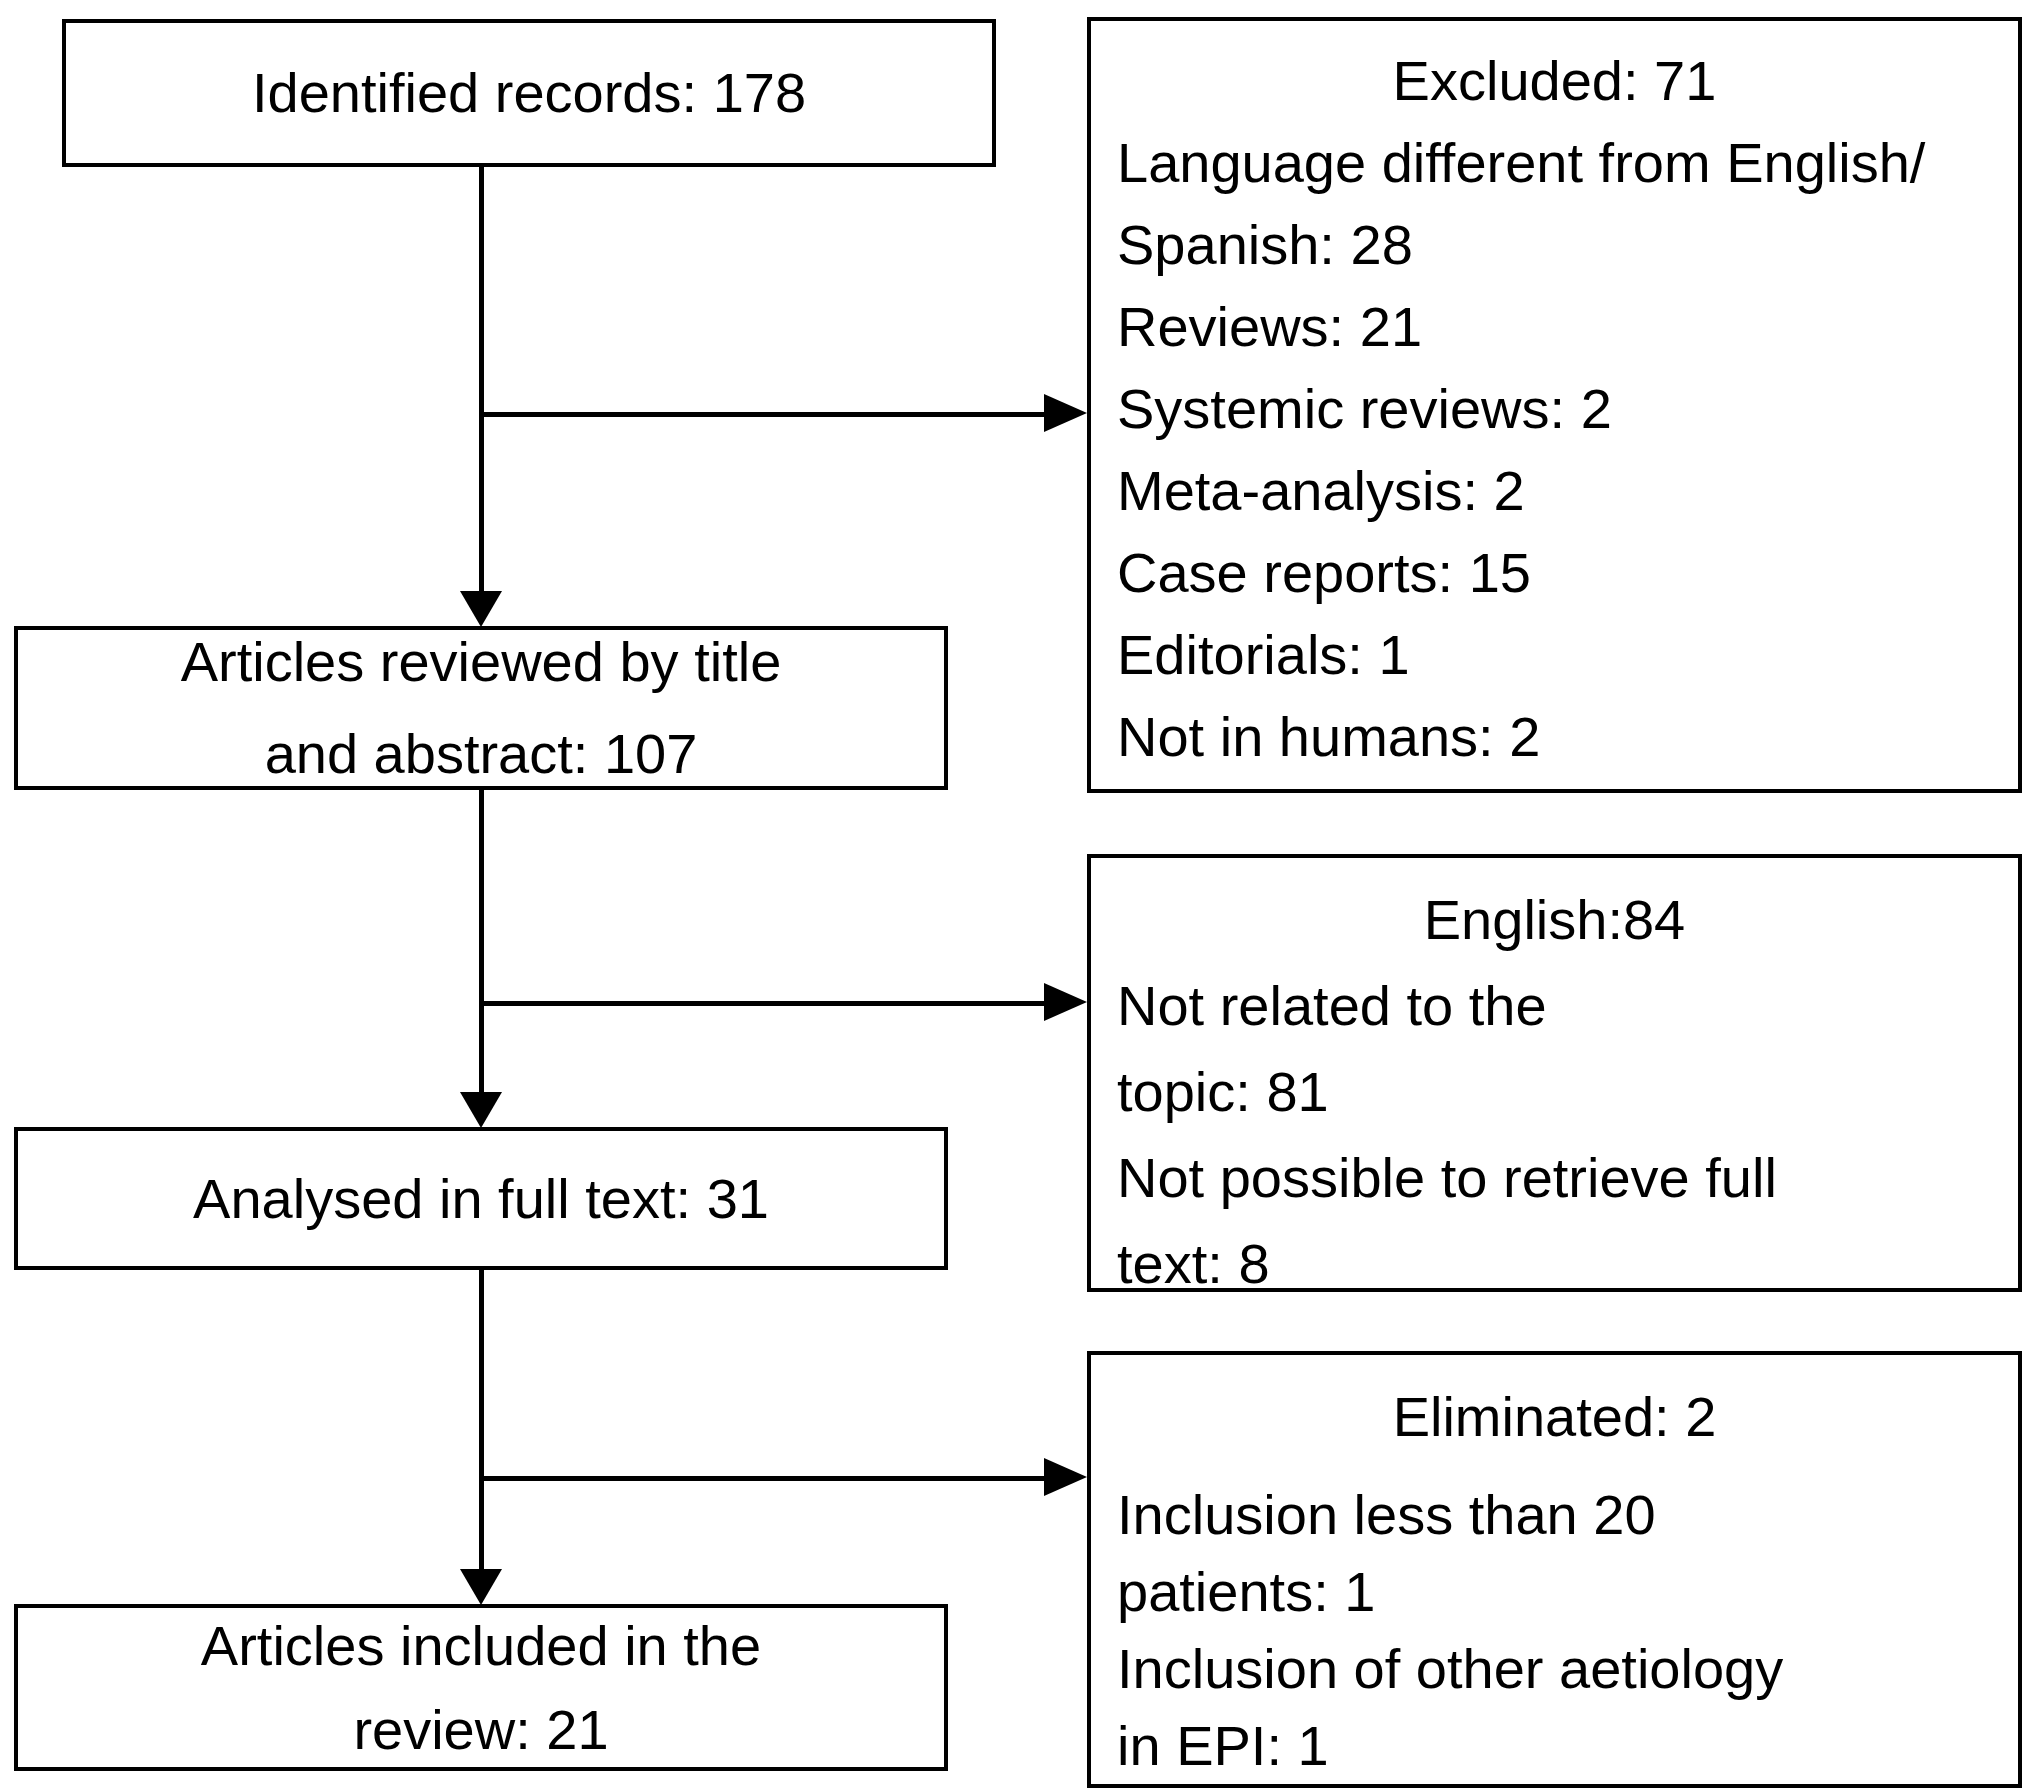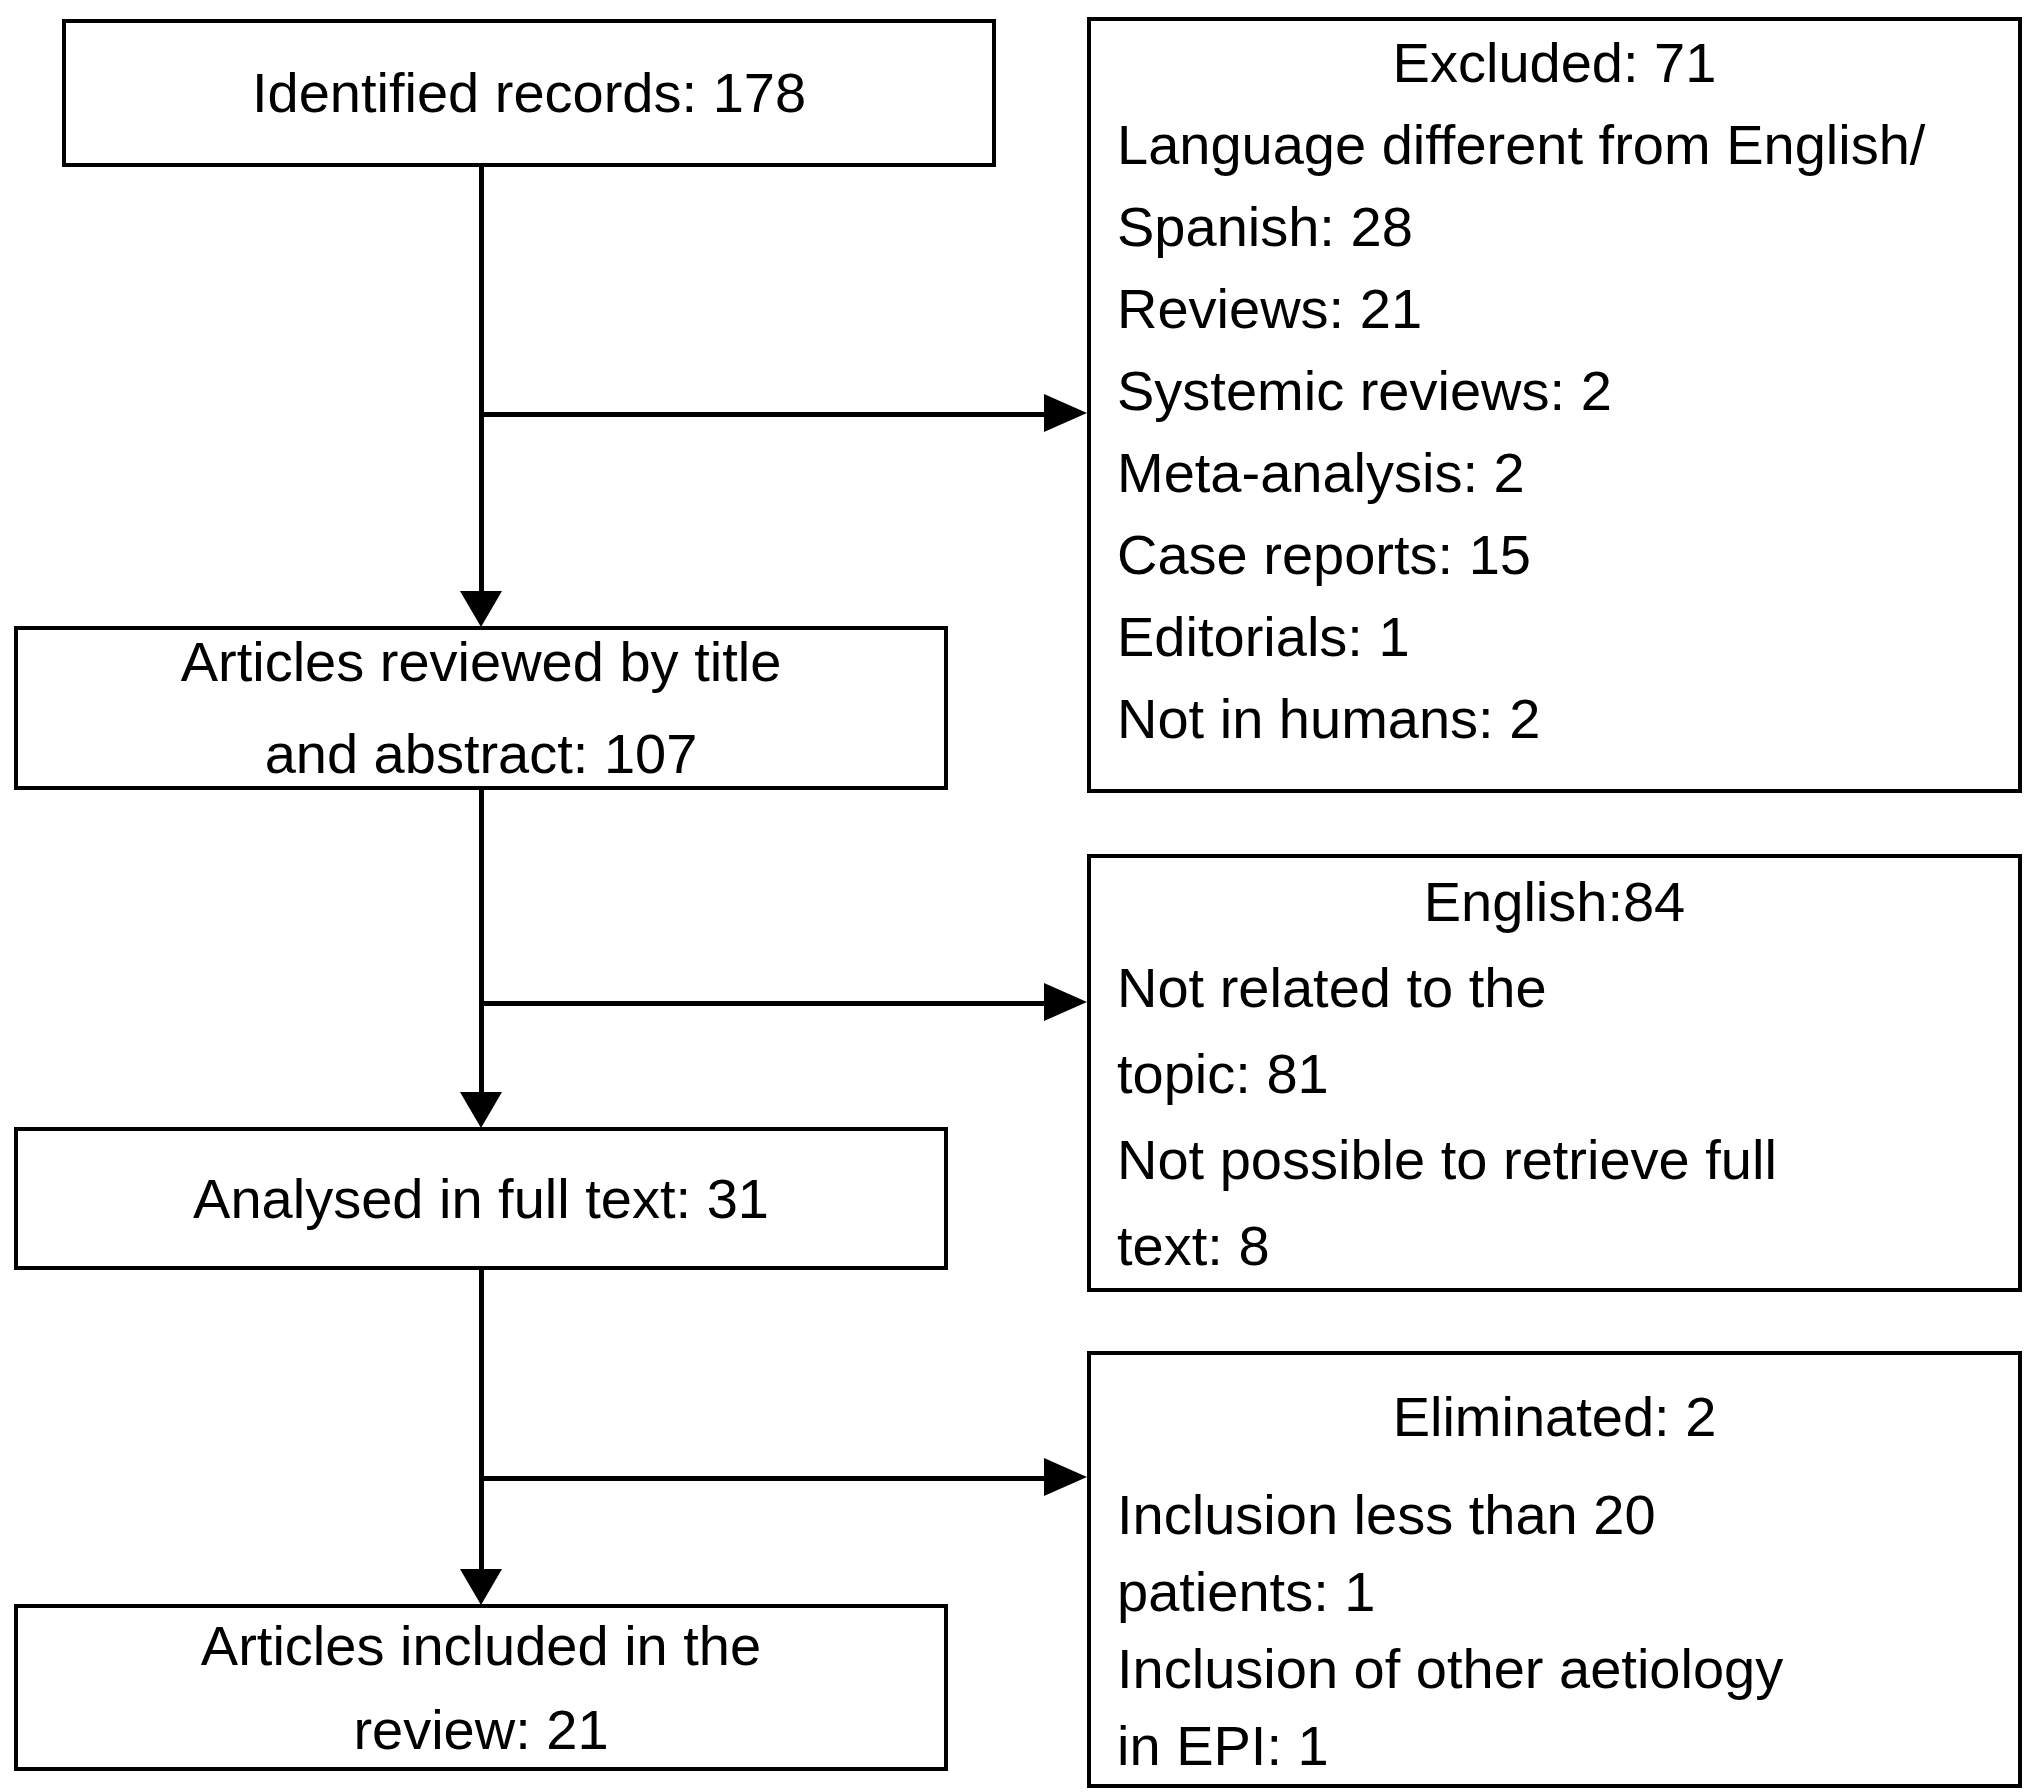--- a/index.html
+++ b/index.html
@@ -25,21 +25,21 @@
   }
   .main-box {
     display: flex;
     flex-direction: column;
     justify-content: center;
     align-items: center;
     text-align: center;
     line-height: 84px;
   }
   .side-box {
-    padding: 1px 26px 0 26px;
+    padding: 19px 26px 0 26px;
     line-height: 82px;
   }
   .side-box .heading {
     text-align: center;
   }
   .side-box .line {
     text-align: left;
   }
   .gap-after {
     margin-bottom: 21px;

